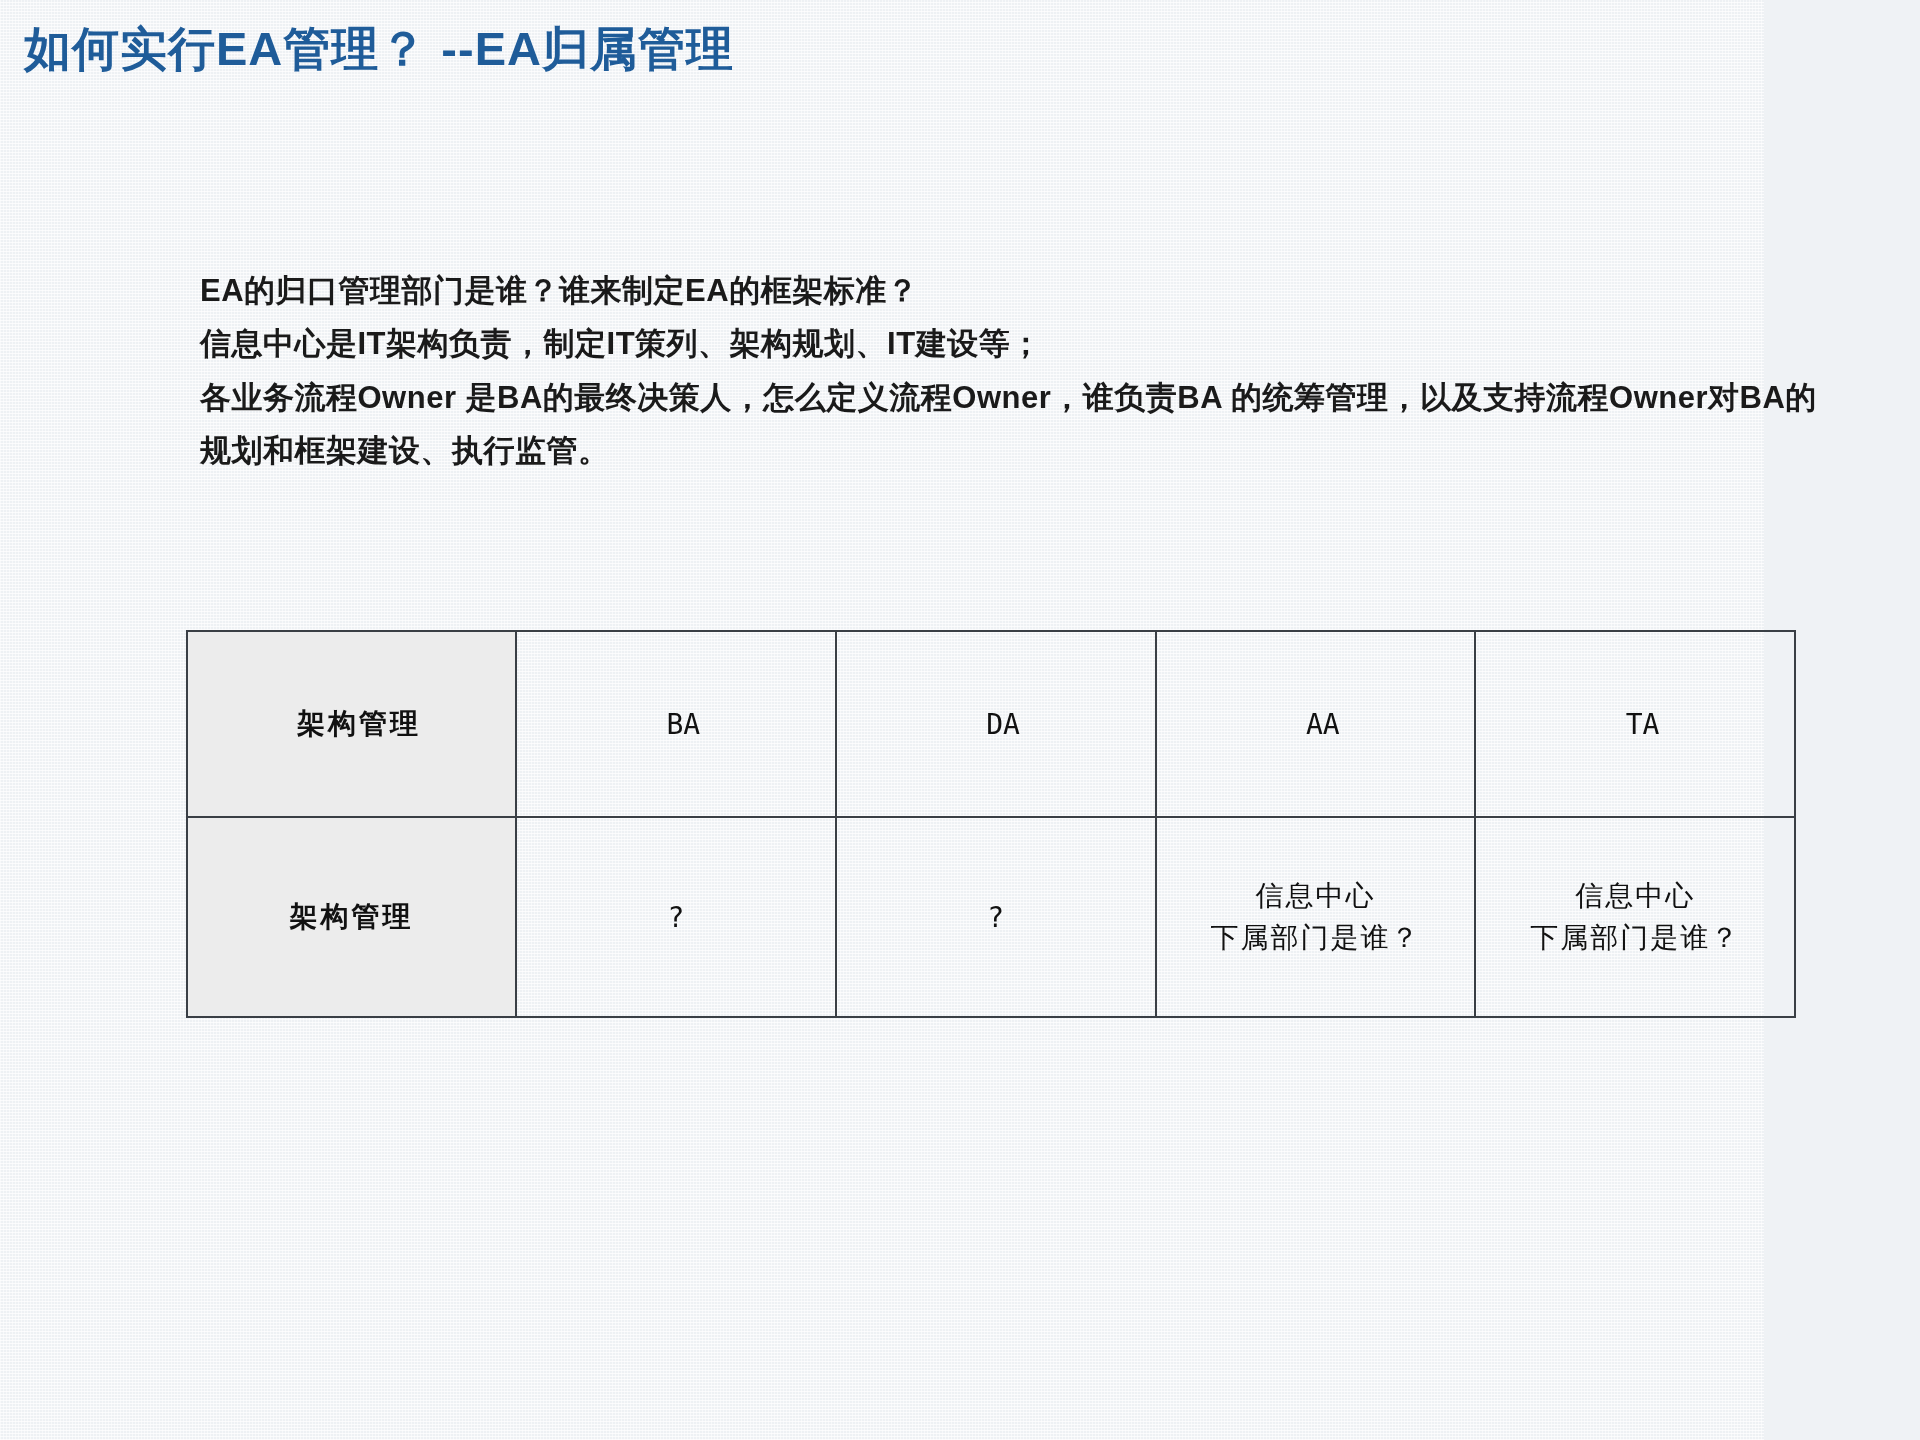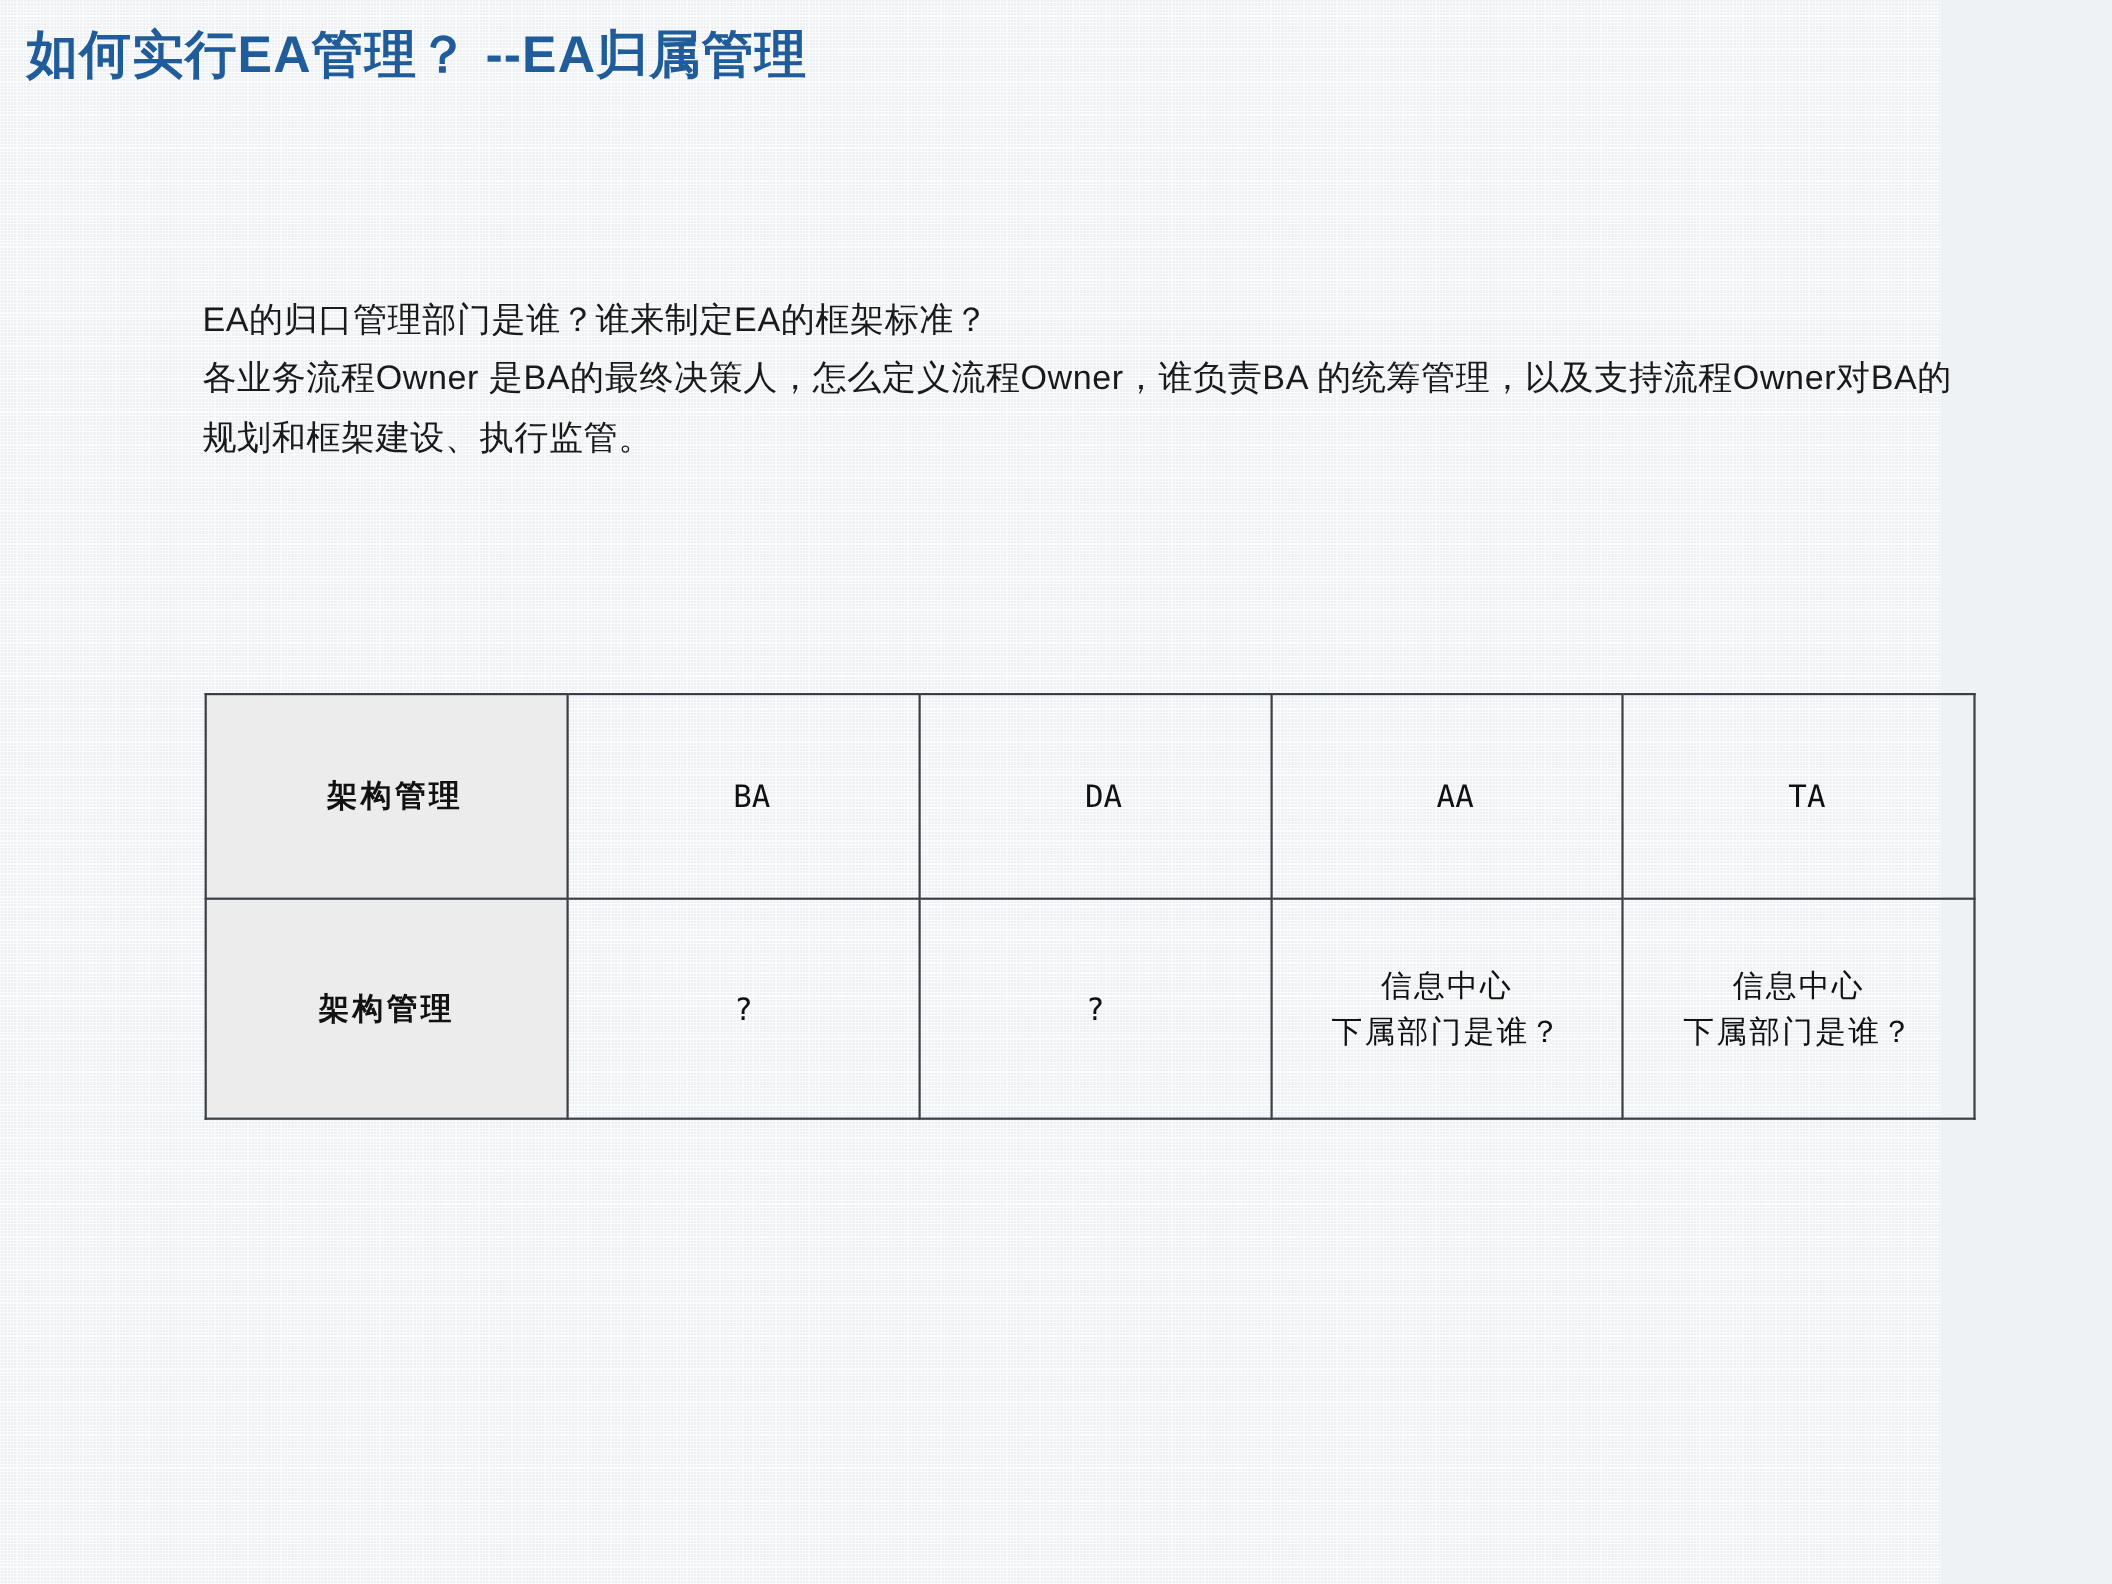--- a/index.html
+++ b/index.html
@@ -30,23 +30,24 @@
     top: 18px;
     font-size: 47px;
     font-weight: bold;
     color: #1f5c99;
     letter-spacing: 1px;
     white-space: nowrap;
   }
 
   .body-block {
     position: absolute;
-    left: 184px;
+    left: 200px;
     top: 264px;
     width: 1640px;
+    font-weight: bold;
   }
   .body-line {
     font-size: 31px;
     color: #1a1a1a;
     line-height: 1.72;
     letter-spacing: 0.5px;
     white-space: nowrap;
   }
   .body-line.wrap {
     white-space: normal;
@@ -101,20 +102,21 @@
 </style>
 </head>
 <body>
 
 <div class="slide">
 
   <div class="slide-title">如何实行EA管理？ --EA归属管理</div>
 
   <div class="body-block">
     <div class="body-line">EA的归口管理部门是谁？谁来制定EA的框架标准？</div>
+    <div class="body-line">信息中心是IT架构负责，制定IT策列、架构规划、IT建设等；</div>
     <div class="body-line wrap">各业务流程Owner 是BA的最终决策人，怎么定义流程Owner，谁负责BA 的统筹管理，以及支持流程Owner对BA的规划和框架建设、执行监管。</div>
   </div>
 
   <table class="grid-table">
     <tbody>
       <tr class="head-row">
         <td class="rowhead">架构管理</td>
         <td class="cell-q">BA</td>
         <td class="cell-q">DA</td>
         <td class="cell-q">AA</td>

